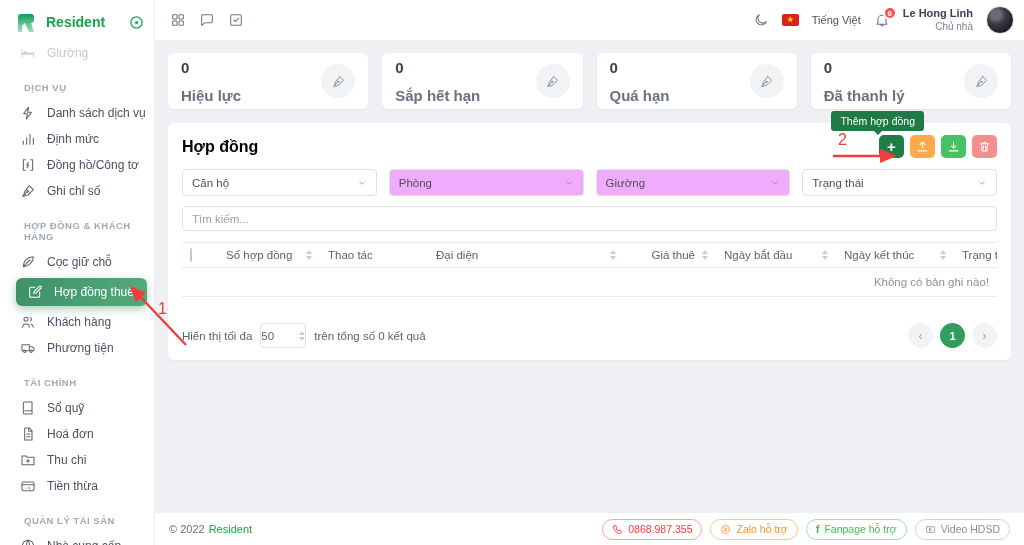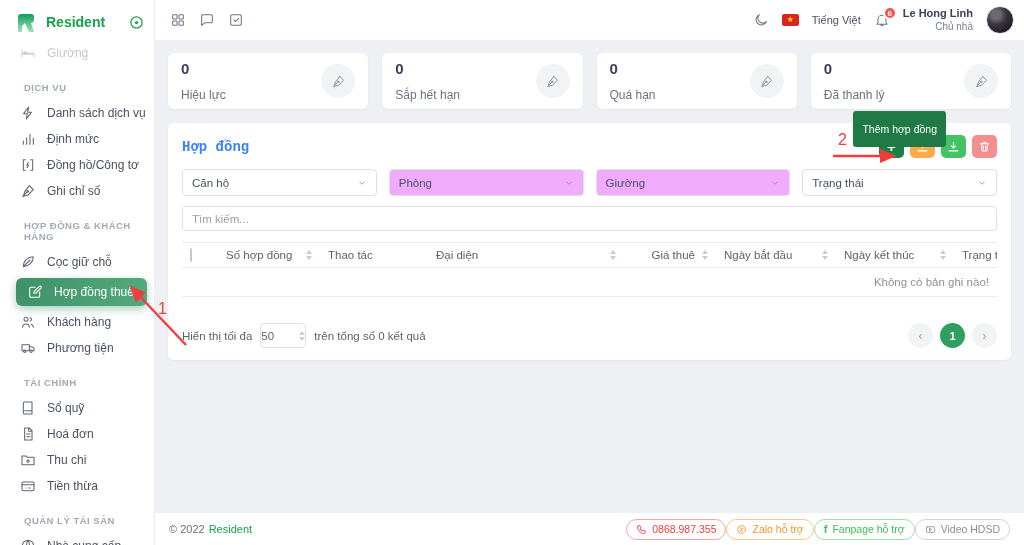--- a/index.html
+++ b/index.html
@@ -29,35 +29,35 @@
   .tb-user { text-align:right; line-height:1.25; }
   .tb-user .nm { font-size:11px; font-weight:700; color:#3b4256; }
   .tb-user .rl { font-size:10px; color:#7b8290; }
   .avatar { width:28px; height:28px; border-radius:50%; background:radial-gradient(circle at 35% 30%, #6e6a75 0 18%, #3a3741 40%, #1f1d26 75%); border:1px solid #e2e4e8; }
 
   
   .main { position:absolute; left:155px; top:40px; width:869px; height:473px; background:#eef0f3; padding:13px; }
   .cards { display:flex; gap:14px; }
   .card { flex:1; background:#fff; border-radius:6px; padding:9px 13px; height:56px; display:flex; align-items:center; justify-content:space-between; box-shadow:0 1px 2px rgba(40,50,70,.05); }
   .card .val { font-size:15px; font-weight:700; color:#3b4256; }
-  .card .cl { font-size:12px; color:#6a7180; margin-top:11px; }
+  .card .cl { font-size:15px; color:#6a7180; margin-top:11px;font-weight:bold; }
   .card .cic { width:34px; height:34px; border-radius:50%; background:#f1f3f5; display:flex; align-items:center; justify-content:center; }
   .card .cic .ic { stroke:#8a91a0; width:15px; height:15px; }
 
   .panel { margin-top:14px; background:#fff; border-radius:6px; padding:12px 14px; box-shadow:0 1px 2px rgba(40,50,70,.05); }
   .p-head { display:flex; align-items:center; position:relative; margin-bottom:11px; }
-  .p-title { font-size:14px; font-weight:600; color:#3b82f6;font-family:Liberation Mono, monospace; }
+  .p-title { font-size:16px; font-weight:600; color:#000000; }
   .p-actions { margin-left:auto; display:flex; gap:6px; }
   .abtn { width:25px; height:23px; border:none; border-radius:5px; display:flex; align-items:center; justify-content:center; cursor:pointer; }
   .abtn .ic { width:13px; height:13px; stroke:#fff; stroke-width:2; }
   .abtn.add { background:#1e7e46; color:#fff; font-size:15px; font-weight:600; line-height:1; }
   .abtn.up { background:#ffa94d; }
   .abtn.down { background:#44c264; }
   .abtn.del { background:#f38f8f; }
-  .tooltip { position:absolute; top:-24px; right:51px; background:#1f7a45; color:#fff; font-size:10.5px; padding:12px 9px; border-radius:3px; white-space:nowrap; }
+  .tooltip { position:absolute; top:-24px; right:73px; background:#1f7a45; color:#fff; font-size:10.5px; padding:4px 9px; border-radius:3px; white-space:nowrap; }
   .tooltip:after { content:""; position:absolute; left:50%; bottom:-4px; margin-left:-4px; border-left:4px solid transparent; border-right:4px solid transparent; border-top:4px solid #1f7a45; }
 
   .filters { display:flex; gap:12px; margin-bottom:10px; }
   .selectbox { flex:1; height:27px; border:1px solid #dde1e6; border-radius:4px; display:flex; align-items:center; padding:0 9px; font-size:11.5px; color:#4a5160; background:#fff; cursor:pointer; }
   .selectbox.gray { background:#f0abfc; }
   .selectbox .chev { margin-left:auto; }
   .chev { width:10px; height:10px; fill:none; stroke:#868e96; stroke-width:2; }
 
   .searchbox { width:100%; height:25px; border:1px solid #dde1e6; border-radius:4px; padding:0 9px; font-size:11.5px; color:#4a5160; outline:none; font-family:inherit; margin-bottom:11px; }
   .searchbox::placeholder { color:#9aa1ad; }
@@ -77,21 +77,21 @@
 
   .pager { display:flex; align-items:center; margin-top:26px; font-size:11.5px; color:#5b6270; }
   .stepper { width:46px; height:25px; border:1px solid #dde1e6; border-radius:4px; display:flex; align-items:center; justify-content:center; gap:5px; margin:0 8px; }
   .pg-btns { margin-left:auto; display:flex; gap:7px; align-items:center; }
   .pg { width:25px; height:25px; border-radius:50%; background:#f1f3f5; color:#9aa1ad; display:flex; align-items:center; justify-content:center; font-size:12px; cursor:pointer; border:none; }
   .pg.cur { background:#2f9e5f; color:#fff; font-size:11px; font-weight:700; }
 
   
   .footer { position:absolute; left:155px; top:513px; width:869px; height:32px; background:#fff; display:flex; align-items:center; padding:16px 14px; font-size:11px; color:#6a7180; z-index:2; }
   .f-brand { color:#16a34a; margin-left:4px; }
-  .f-links { margin-left:auto; display:flex; gap:0; }
+  .f-links { margin-left:auto; display:flex; gap:8px; }
   .fbtn { display:flex; align-items:center; gap:5px; height:21px; padding:0 9px; border-radius:11px; background:#fff; font-size:10.5px; cursor:pointer; border:1px solid; font-family:inherit; }
   .fbtn svg { width:11px; height:11px; fill:none; stroke:currentColor; stroke-width:1.8; stroke-linecap:round; stroke-linejoin:round; }
   .fbtn .fchar { font-size:11px; font-weight:700; line-height:1; }
 
   
   .overlay { position:absolute; inset:0; width:1024px; height:545px; pointer-events:none; z-index:9; }
   .ann-num { position:absolute; color:#f03e3e; font-size:16px; font-weight:400; z-index:10; pointer-events:none; }
 </style>
 </head>
 <body>

